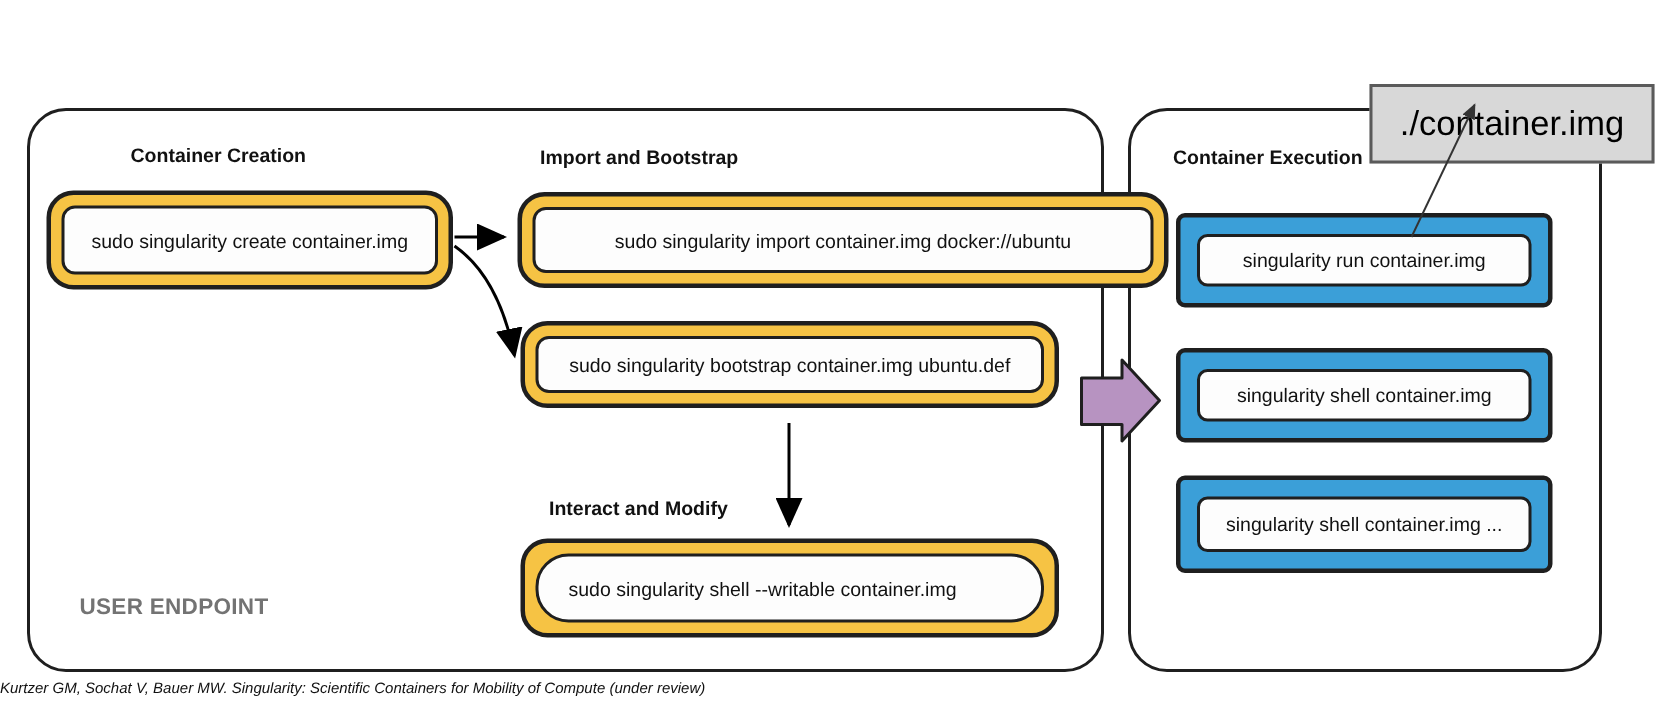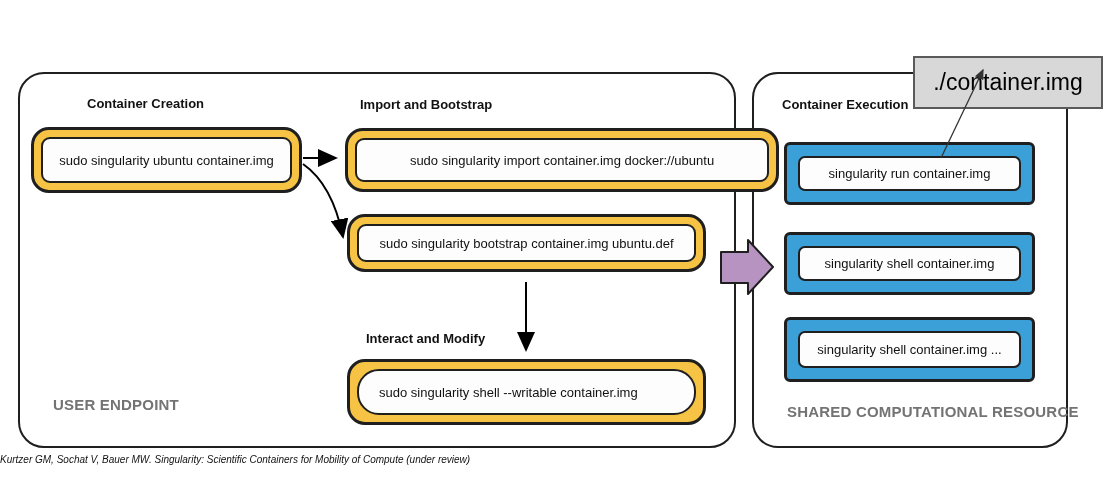--- a/index.html
+++ b/index.html
@@ -78,24 +78,23 @@
 
   <div class="panel panel-left"></div>
   <div class="panel panel-right"></div>
 
   <div class="heading" style="left:47px;top:96px;margin-left:40px;">Container Creation</div>
   <div class="heading" style="left:360px;top:97px;">Import and Bootstrap</div>
   <div class="heading" style="left:366px;top:331px;">Interact and Modify</div>
   <div class="heading" style="left:782px;top:97px;">Container Execution</div>
 
   <div class="footer-label" style="left:53px;top:396px;">USER ENDPOINT</div>
-  <div class="footer-label" style="left:787px;top:403px;">SHARED COMPUTATIONAL RESOURCE</div>
 
   <div class="cmd yellow" style="left:31px;top:127px;width:271px;height:66px;">
-    <div class="inner">sudo singularity ubuntu container.img</div>
+    <div class="inner">sudo singularity create container.img</div>
   </div>
   <div class="cmd yellow" style="left:345px;top:128px;width:434px;height:64px;">
     <div class="inner">sudo singularity import container.img docker://ubuntu</div>
   </div>
   <div class="cmd yellow" style="left:347px;top:214px;width:359px;height:58px;">
     <div class="inner">sudo singularity bootstrap container.img ubuntu.def</div>
   </div>
   <div class="cmd yellow align-left" style="left:347px;top:359px;width:359px;height:66px;">
     <div class="inner">sudo singularity shell --writable container.img</div>
   </div>

